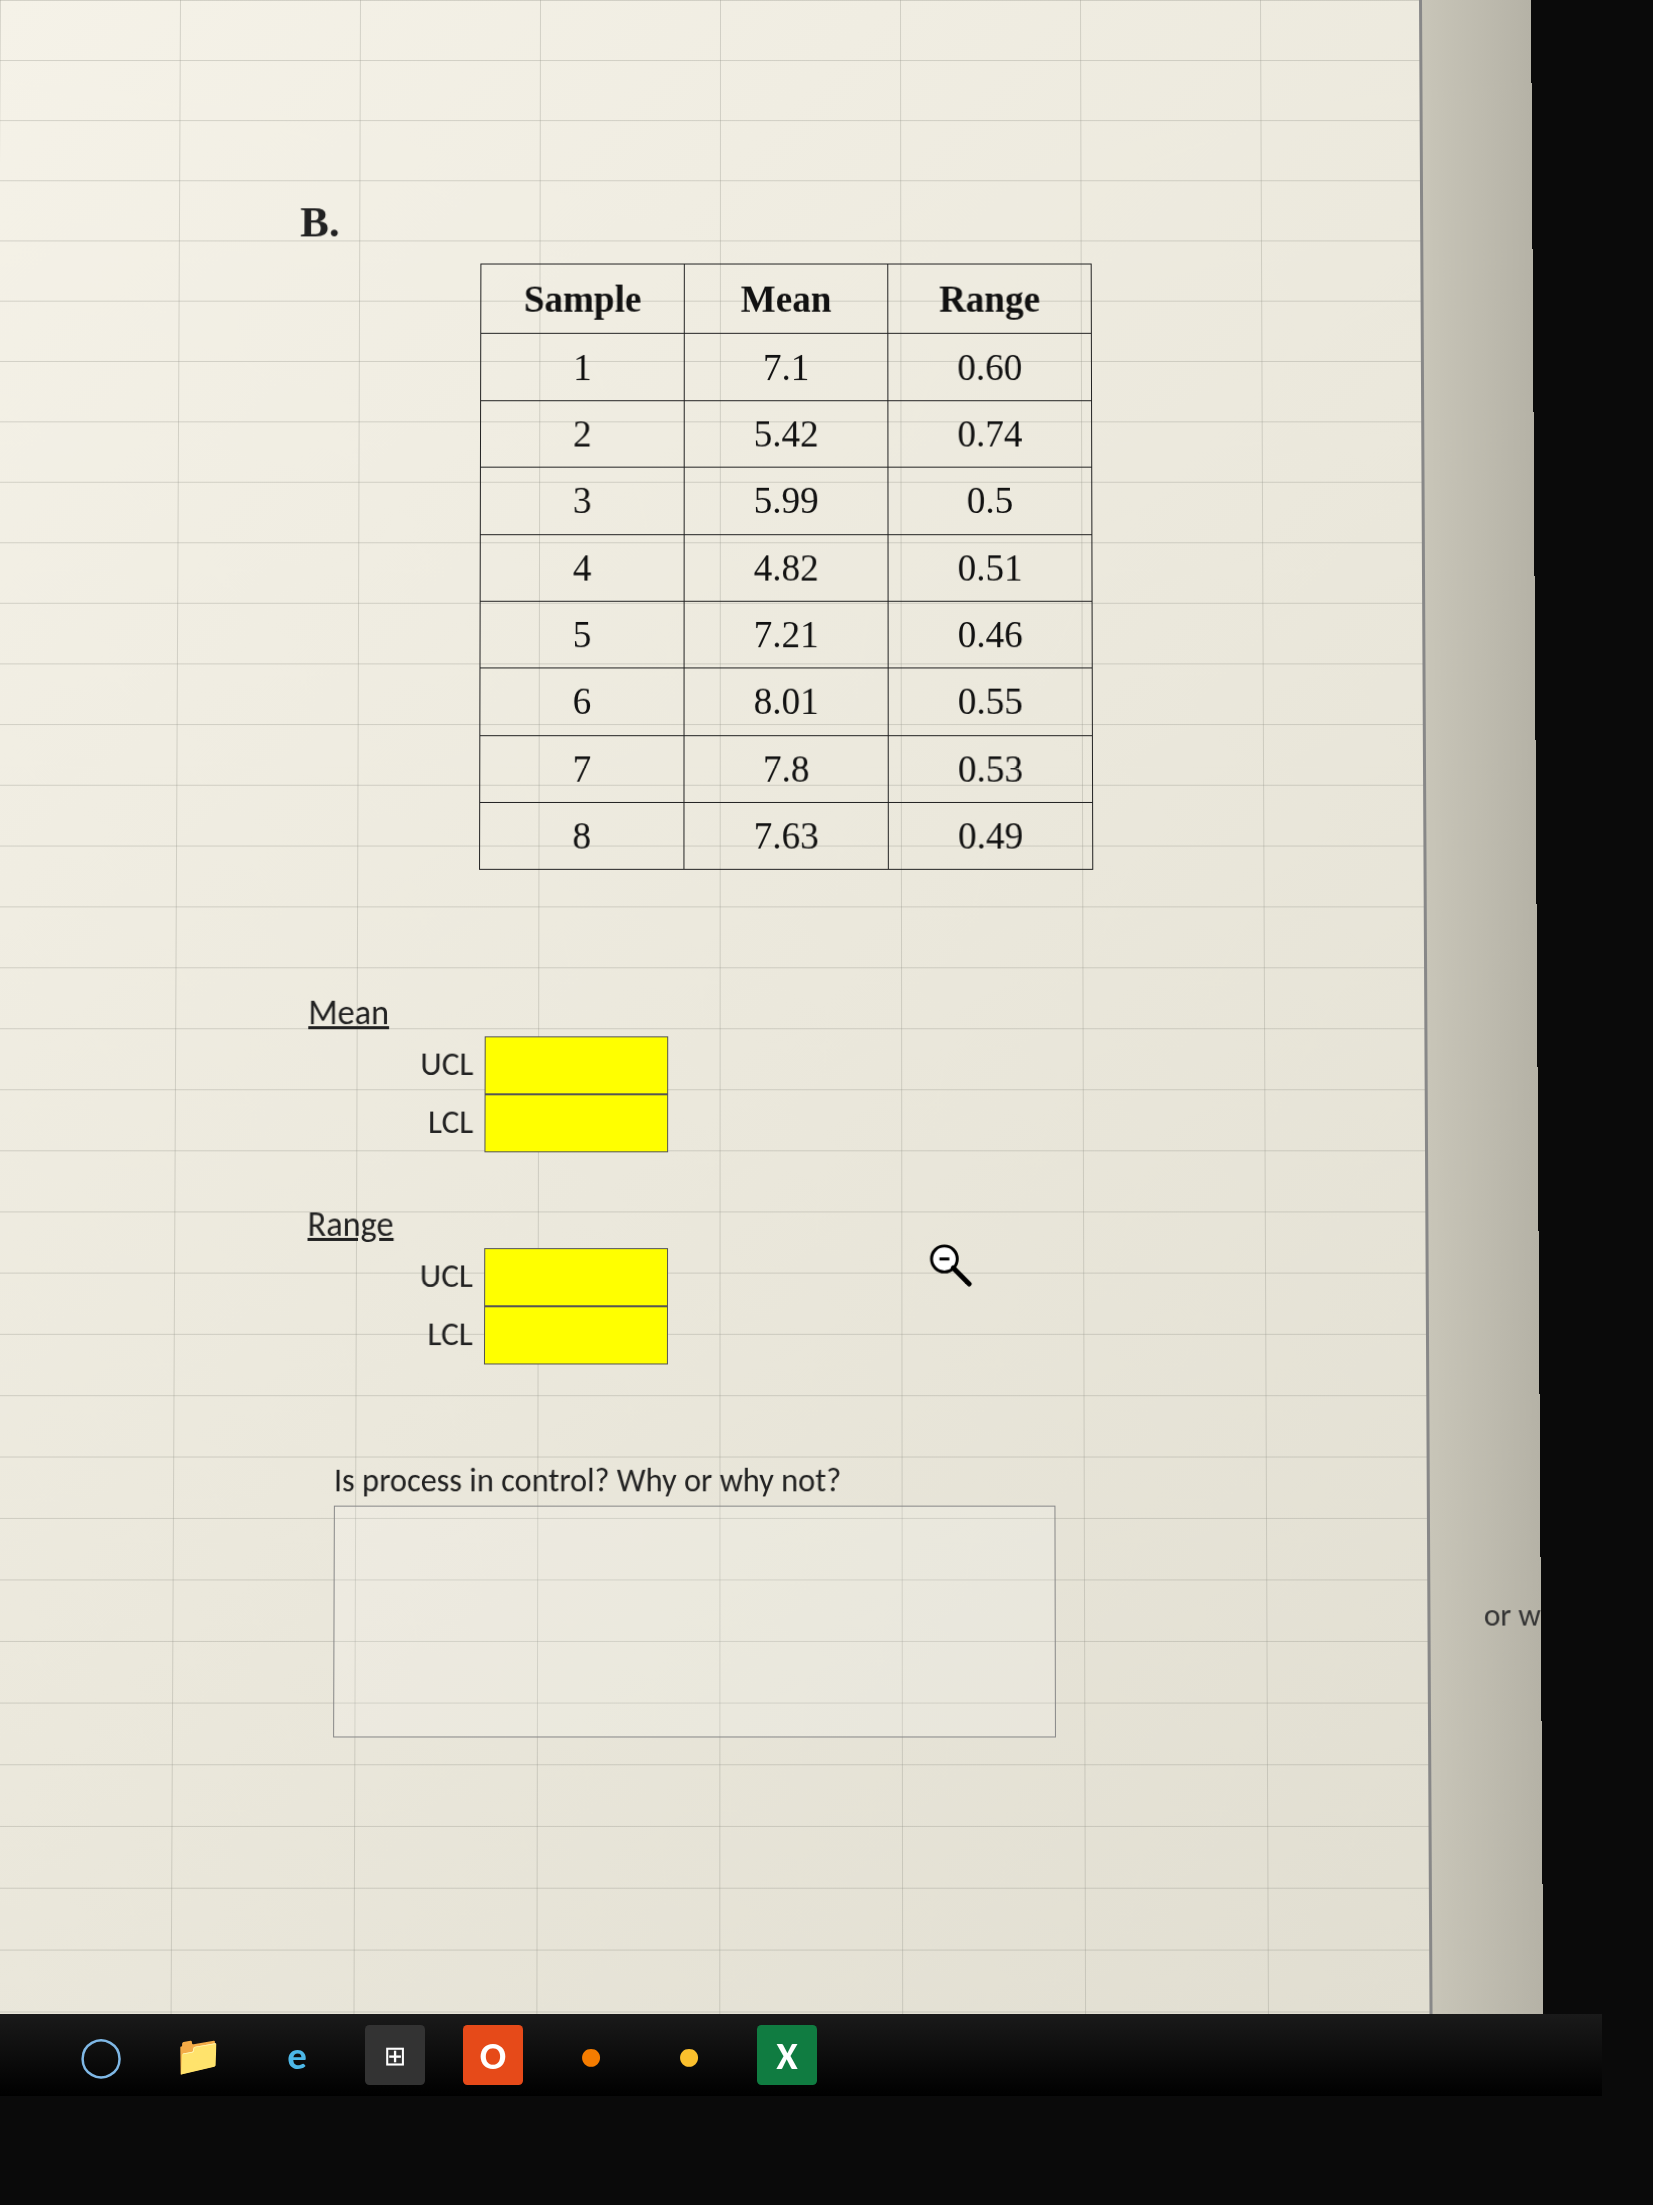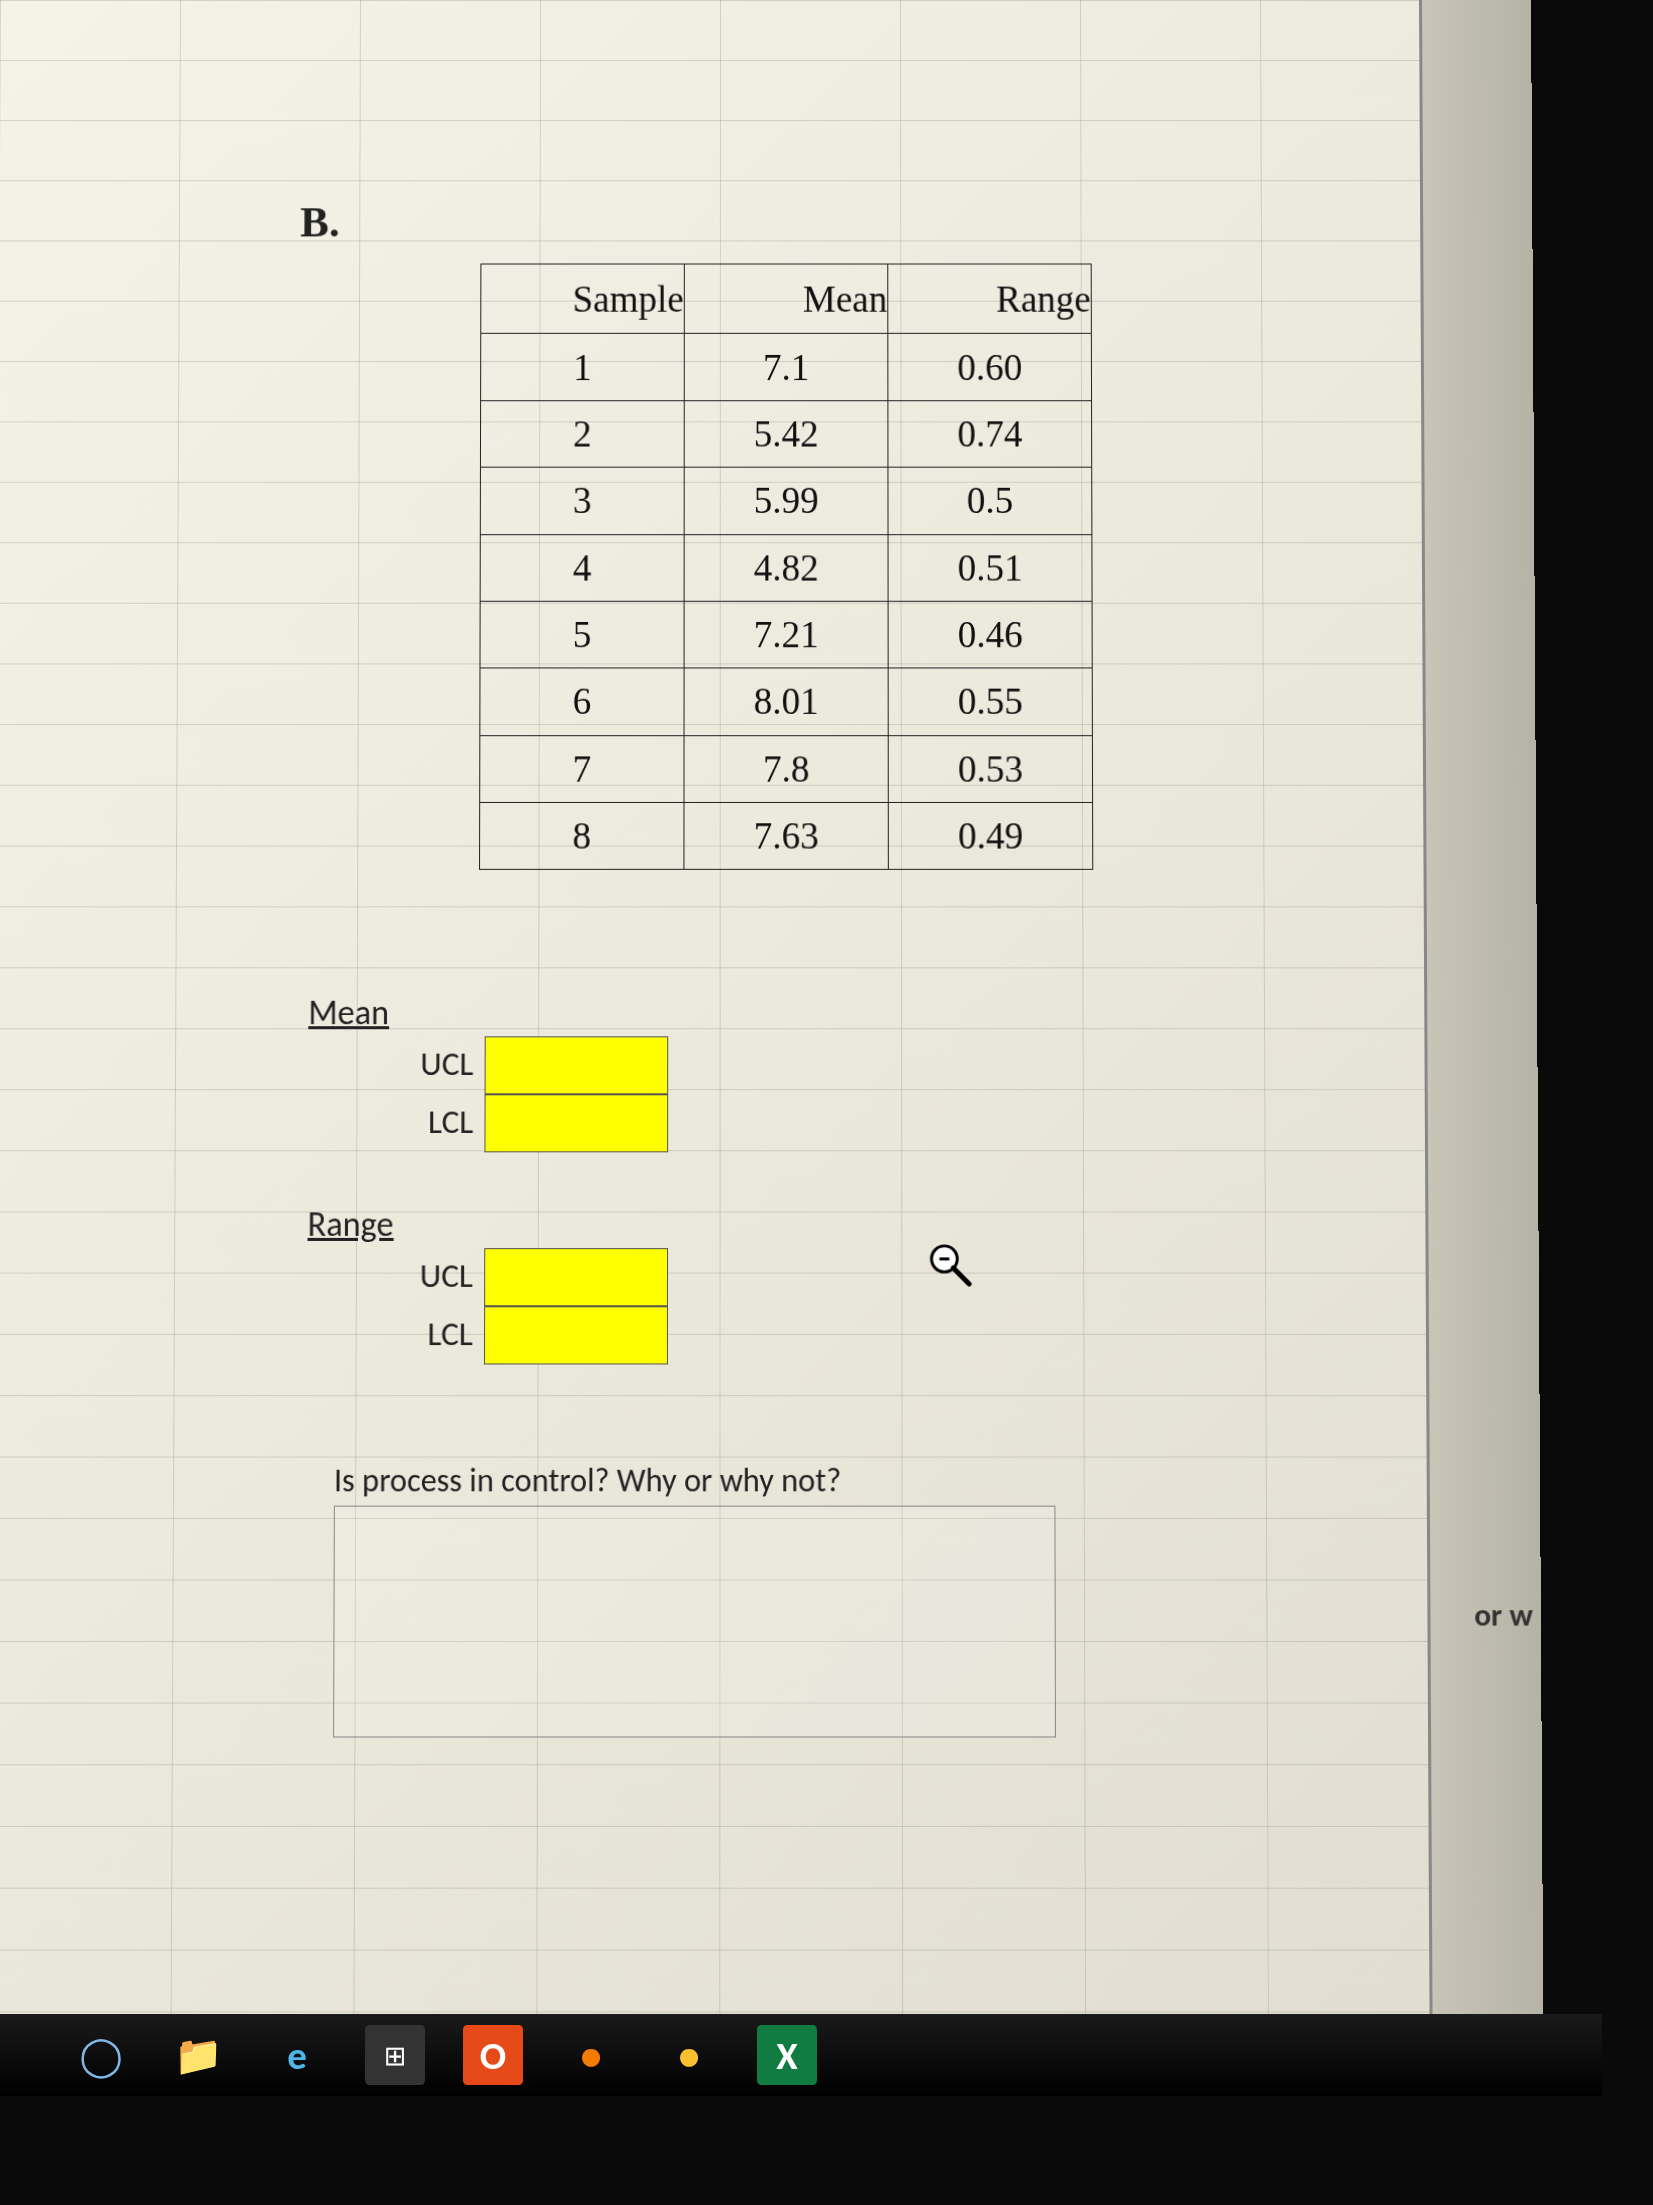--- a/index.html
+++ b/index.html
@@ -47,24 +47,23 @@
   }
   .data-table th, .data-table td {
     border: 1.6px solid #222;
     text-align: center;
     font-size: 37px;
     color: #111;
     padding: 7.7px 0;
     font-family: "Times New Roman", serif;
   }
   .data-table th {
-    font-weight: normal;
+    font-weight: bold;
     width: 202px;
     height: 53px;
-    text-align: right;
   }
   .data-table td {
     width: 202px;
     height: 50px;
   }
   .subheader {
     position: absolute;
     font-size: 34px;
     color: #222;
     text-decoration: underline;
@@ -114,23 +113,23 @@
     top: 0;
     right: 0;
     width: 109px;
     height: 2024px;
     background: linear-gradient(to right, #c8c5b8, #b5b2a6);
     border-left: 3.3px solid #888;
   }
   .side-text {
     position: absolute;
     top: 1575px;
-    right: 8px;
+    right: 0;
     font-size: 31px;
-    font-weight: bold;
+    font-weight: normal;
     color: #333;
   }
   .taskbar {
     position: absolute;
     bottom: 109px;
     left: 0;
     width: 1531px;
     height: 82px;
     background: linear-gradient(to bottom, #1a1a1a, #000);
     display: flex;

